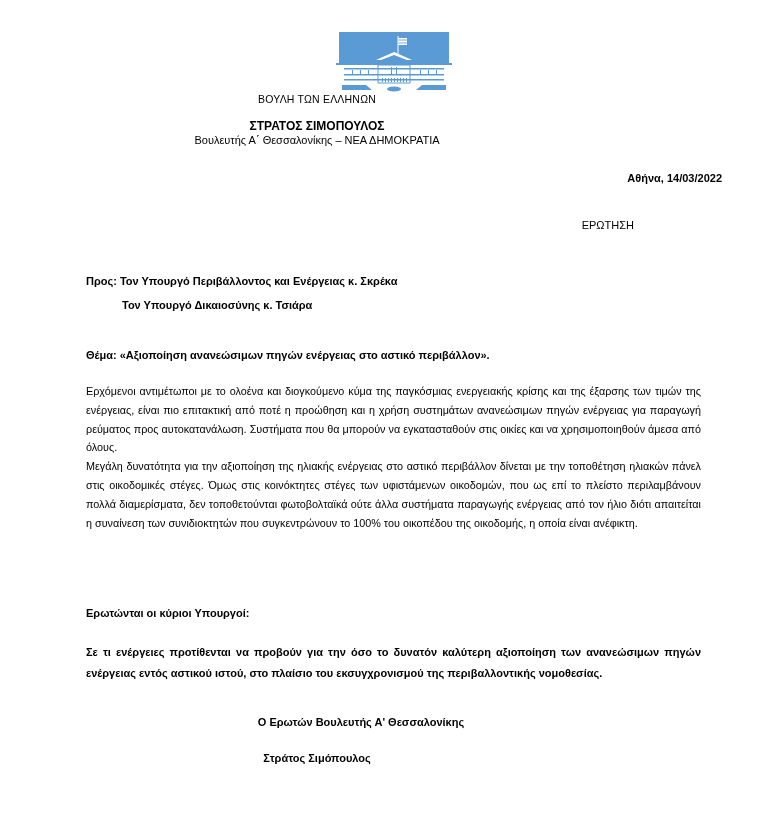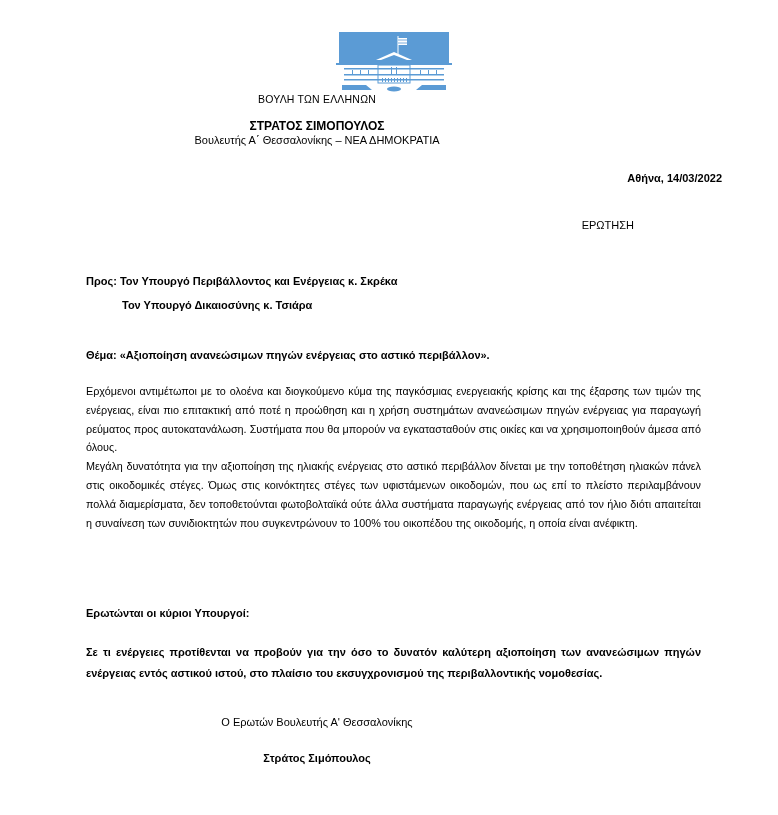--- a/index.html
+++ b/index.html
@@ -24,21 +24,21 @@
     #to-line2 { left: 122px; top: 299px; font-weight: bold; }
 
     #subject { left: 86px; top: 349px; font-weight: bold; }
 
     #body-text { left: 86px; top: 382px; width: 615px; line-height: 18.8px; text-align: justify; font-size: 10.8px; }
     #body-text p { margin: 0; }
 
     #ministers { left: 86px; top: 607px; font-weight: bold; }
     #request { left: 86px; top: 642px; width: 615px; font-weight: bold; line-height: 21px; text-align: justify; }
 
-    #signature-title { top: 716px; font-weight: normal; }
+    #signature-title { top: 716px; font-weight: bold; padding-left: 44px; }
     #signature-name { top: 752px; font-weight: bold; }
   </style>
 </head>
 <body>
 
 <div id="logo" class="abs">
   <svg width="116" height="62" viewBox="0 0 116 62">
     <rect x="3" y="2" width="110" height="32" fill="#5b9bd5"></rect>
 
     <line x1="62" y1="6" x2="62" y2="24" stroke="#ffffff" stroke-width="1"></line>

